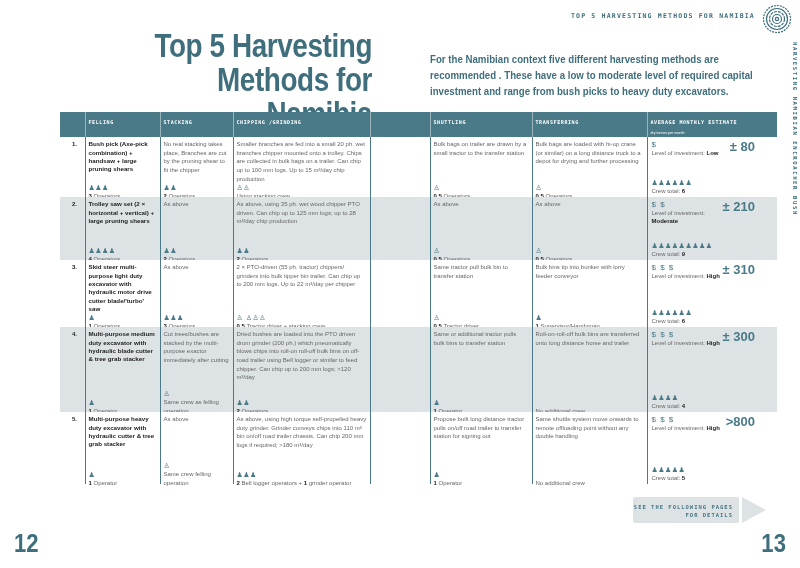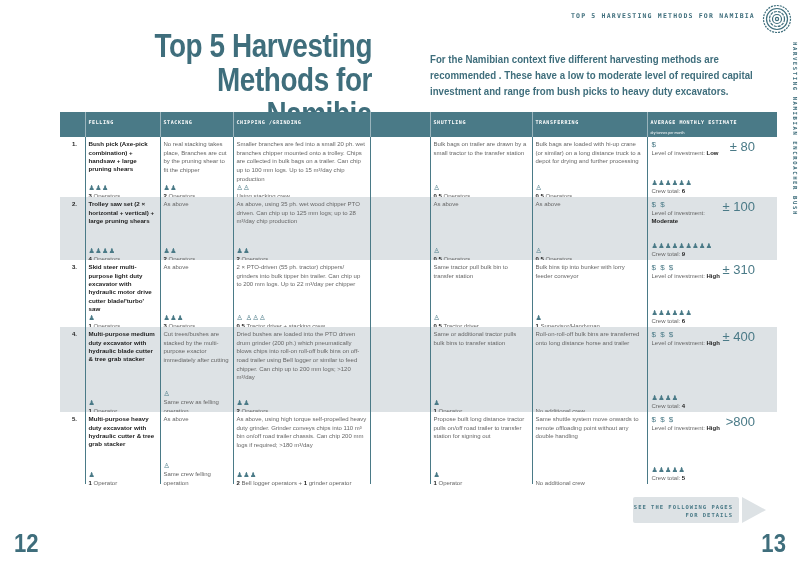--- a/index.html
+++ b/index.html
@@ -76,21 +76,21 @@
   td .cell { position: absolute; top: 3px; left: 3px; right: 3px; bottom: 2px; }
   .desc { color: #666; }
   .foot { color: #666; }
   .foot b { color: #222; }
   .icons { color: #4a7a87; font-size: 7px; letter-spacing: 0.5px; line-height: 8px; }
 
   .est { position: absolute; top: 3px; left: 4px; right: 4px; bottom: 2px; }
   .dollars { color: #4a7a87; font-size: 8px; line-height: 9px; letter-spacing: 1px; }
   .level { color: #666; font-size: 6px; line-height: 8px; }
   .level b { color: #222; }
-  .tonnes { position: absolute; right: 18px; top: 3px; color: #4a7a87; font-size: 13px; font-weight: normal; }
+  .tonnes { position: absolute; right: 18px; top: 3px; color: #4a7a87; font-size: 13px; font-weight: bold; }
   .crew-foot { position: absolute; left: 0; bottom: 0; }
 
   .cta {
     position: absolute; top: 497px; left: 633px; width: 106px; height: 26px;
     background: #dde2e5; border-radius: 2px;
     font-family: "DejaVu Sans Mono", monospace; font-size: 5.5px; font-weight: bold;
     color: #4a7a87; letter-spacing: 1px; text-align: right; padding: 6px 6px 0 0; line-height: 8px;
   }
   .cta-arrow {
     position: absolute; top: 497px; left: 742px; width: 0; height: 0;
@@ -260,21 +260,21 @@
         <div>
               <div class="icons">♙</div>
         <div class="foot"><b>0.5</b><span> Operators</span></div>
             </div>
       </div>
         </td>
       <td>
           <div class="est">
         <div class="dollars">$ $</div>
         <div class="level" style="width:70px"><span>Level of investment: </span><b>Moderate</b></div>
-        <div class="tonnes">± 100</div>
+        <div class="tonnes">± 210</div>
         <div class="crew-foot">
               <div class="icons">♟♟♟♟♟♟♟♟♟</div>
         <div class="foot"><span>Crew total: </span><b>9</b></div>
             </div>
       </div>
         </td>
     </tr>
 
     <tr class="row-white r3">
       <td class="num">3.</td>
@@ -382,21 +382,21 @@
         <div>
               <div class="icons"></div>
         <div class="foot"><b></b><span>No additional crew</span></div>
             </div>
       </div>
         </td>
       <td>
           <div class="est">
         <div class="dollars">$ $ $</div>
         <div class="level" style="width:70px"><span>Level of investment: </span><b>High</b></div>
-        <div class="tonnes">± 400</div>
+        <div class="tonnes">± 300</div>
         <div class="crew-foot">
               <div class="icons">♟♟♟♟</div>
         <div class="foot"><span>Crew total: </span><b>4</b></div>
             </div>
       </div>
         </td>
     </tr>
 
     <tr class="row-white r5">
       <td class="num">5.</td>

